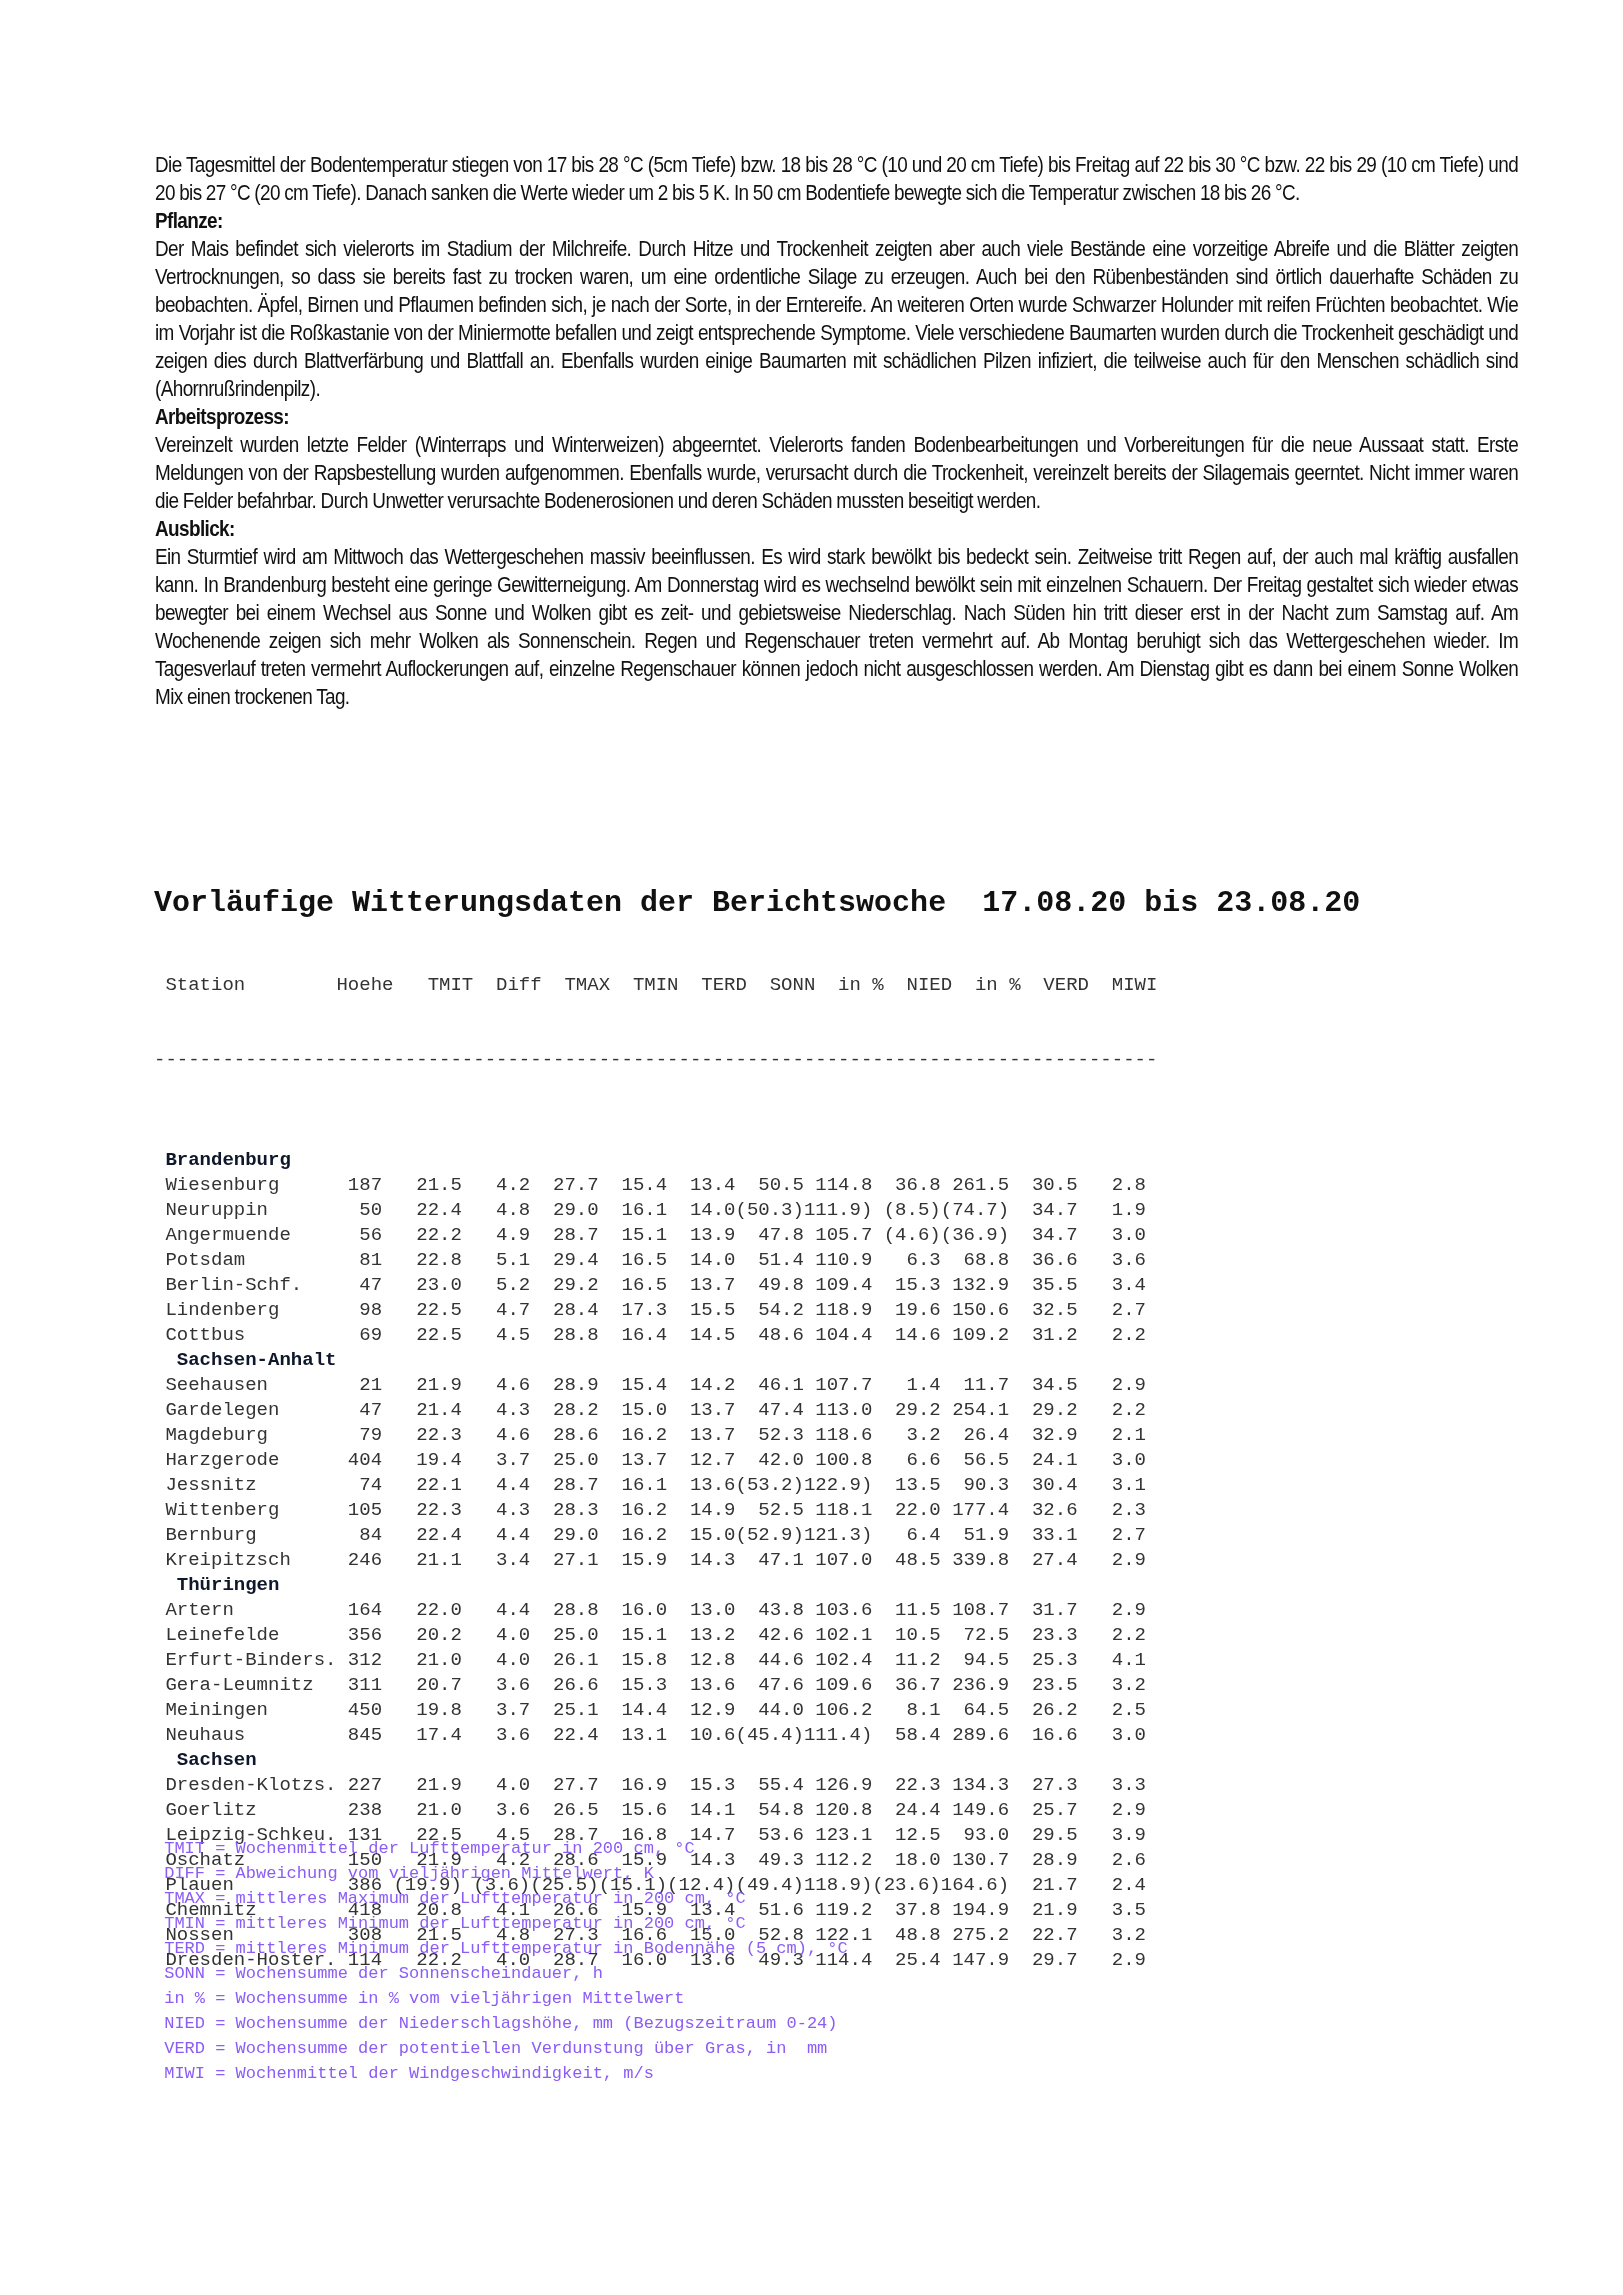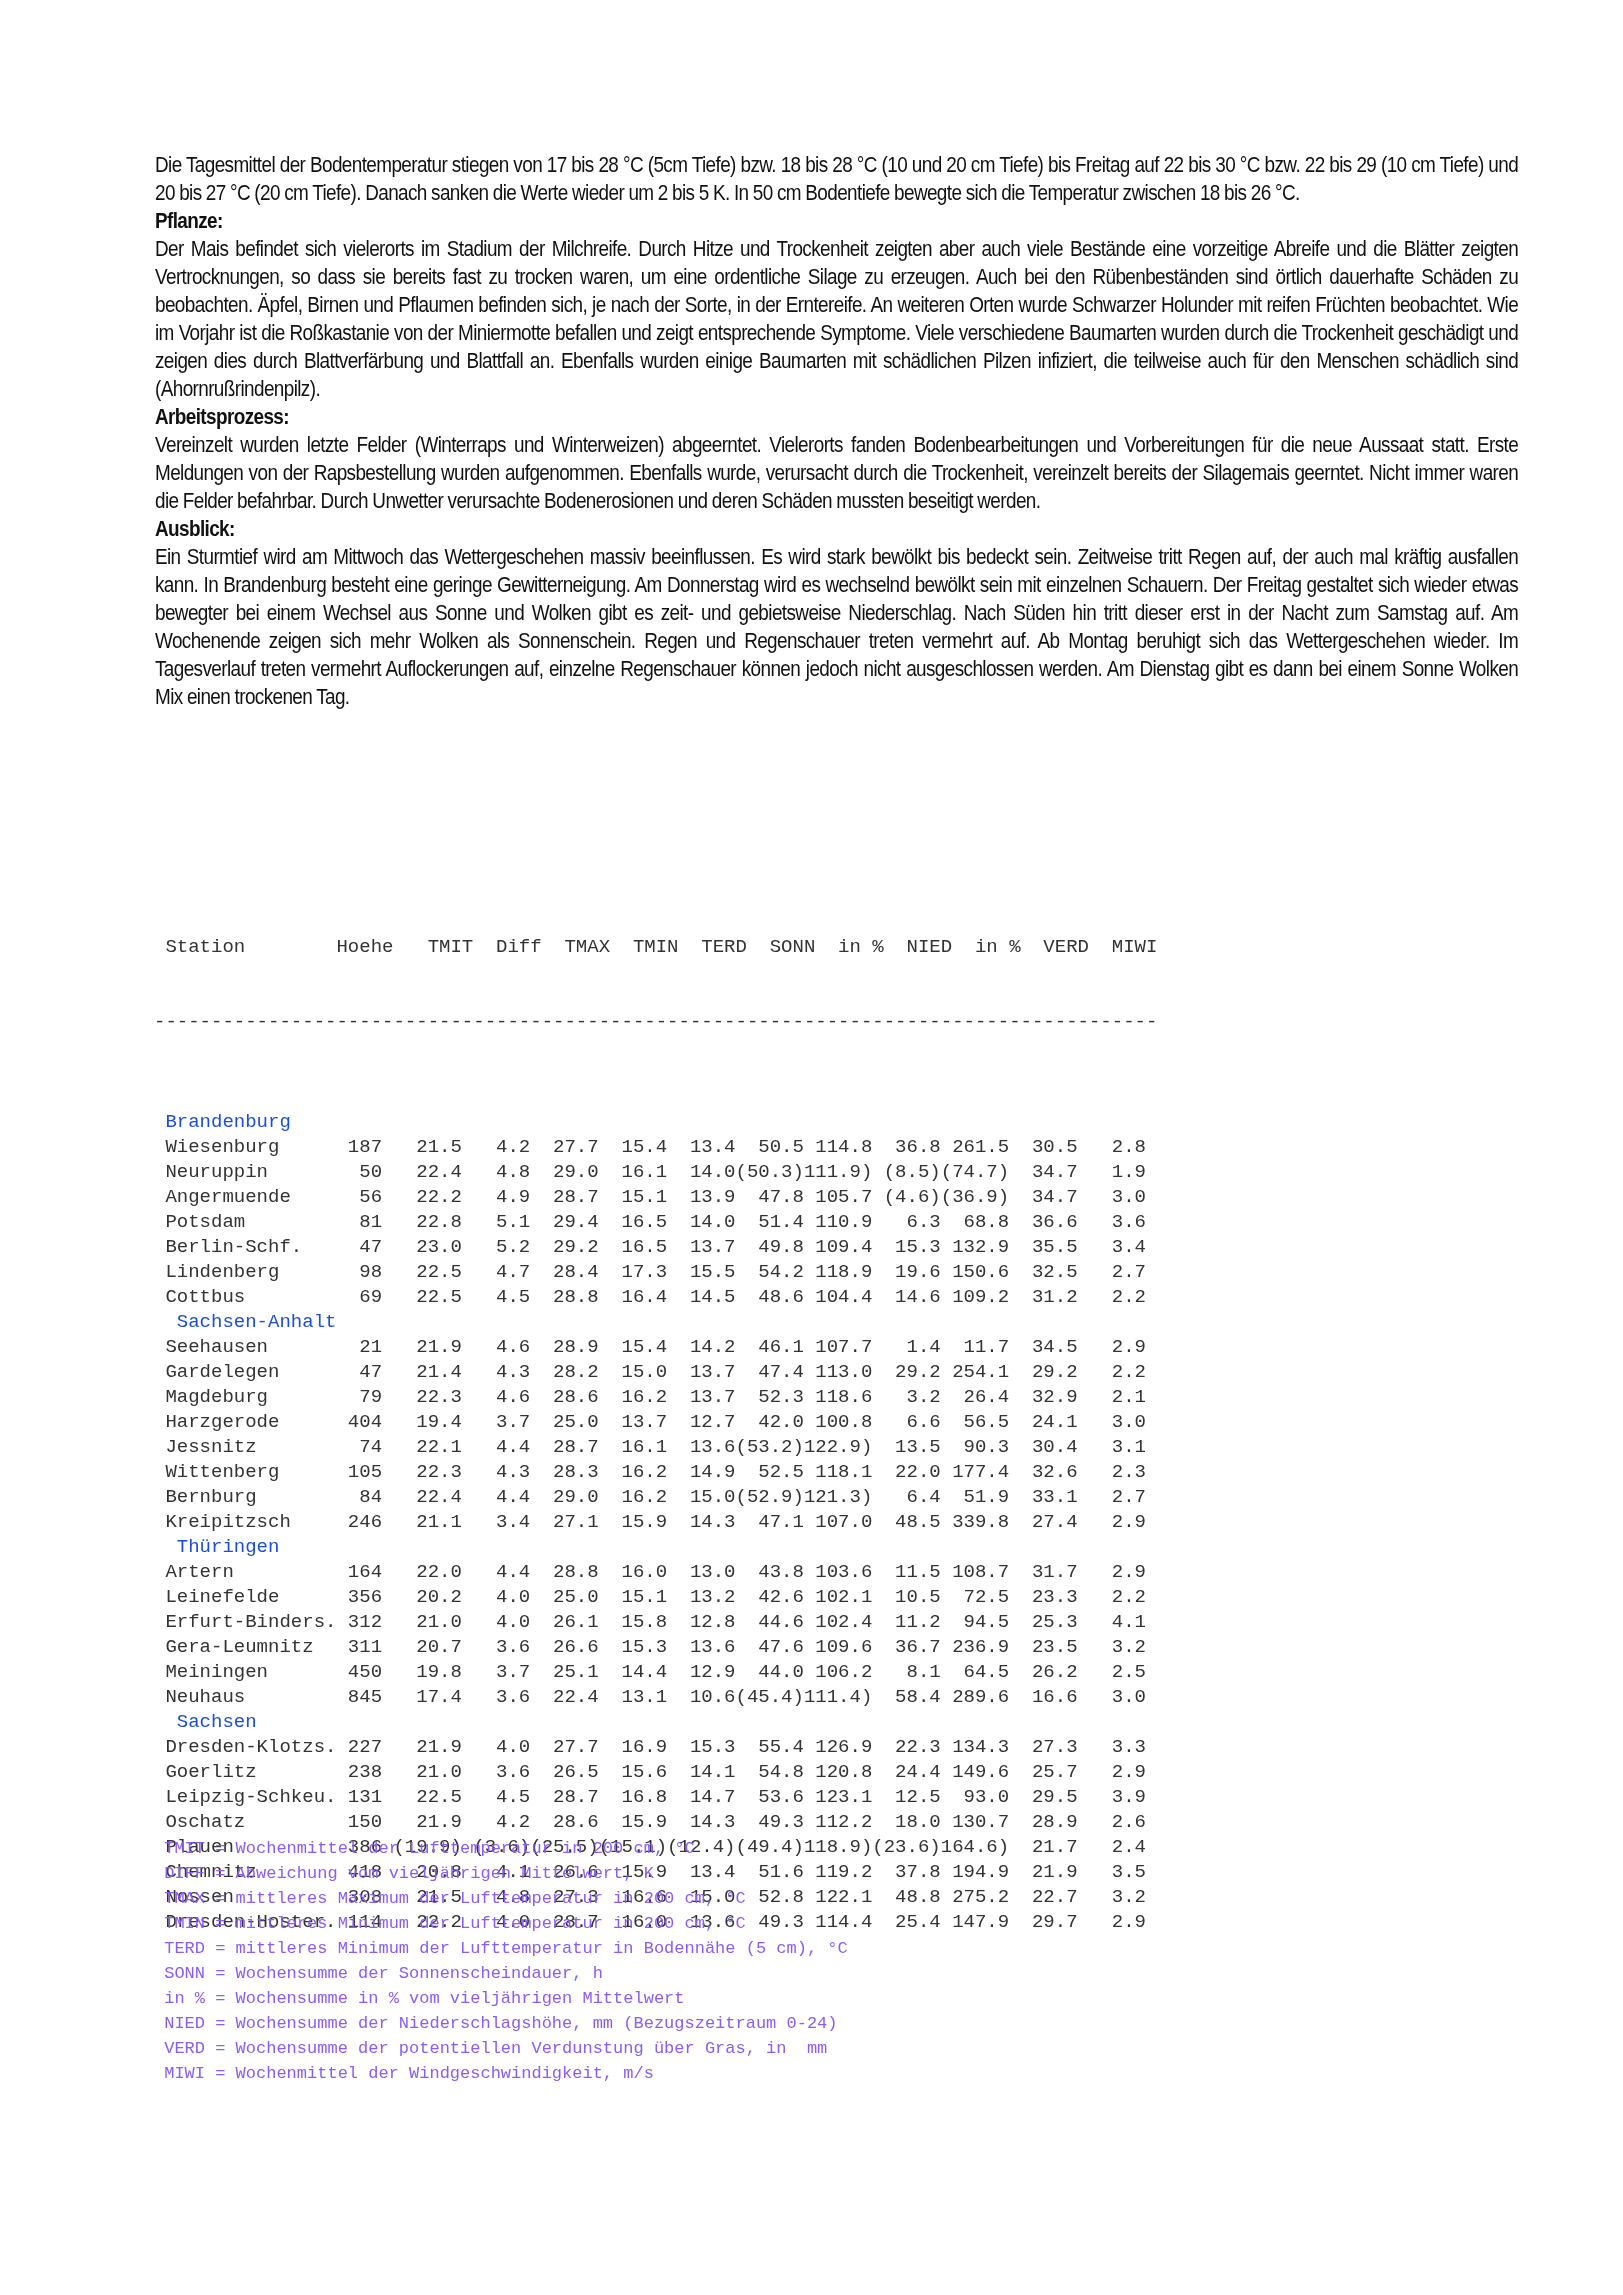--- a/index.html
+++ b/index.html
@@ -18,21 +18,21 @@
   }
   .title {
     font-family: "Liberation Mono", monospace; font-weight: bold;
     font-size: 30px; line-height: 36px; white-space: pre; margin: 0 0 1.6px 0; color: #111;
   }
   .mono {
     font-family: "Liberation Mono", monospace; font-size: 19px; line-height: 25px;
     white-space: pre; color: #333; margin: 0;
   }
   .mono .line { display: block; height: 25px; }
-  .mono .region { font-weight: normal; color: #1d4ed8; }
+  .mono .region { font-weight: bold; color: #0f172a; }
   .legend {
     position: absolute; left: 154px; top: 1836px;
     font-family: "Liberation Mono", monospace; font-size: 17px; line-height: 25px;
     white-space: pre; color: #8b5cf6;
   }
   .legend .line { display: block; }
 </style>
 </head>
 <body>
 
@@ -42,20 +42,21 @@
     <h2>Pflanze:</h2>
     <p>Der Mais befindet sich vielerorts im Stadium der Milchreife. Durch Hitze und Trockenheit zeigten aber auch viele Bestände eine vorzeitige Abreife und die Blätter zeigten Vertrocknungen, so dass sie bereits fast zu trocken waren, um eine ordentliche Silage zu erzeugen. Auch bei den Rübenbeständen sind örtlich dauerhafte Schäden zu beobachten. Äpfel, Birnen und Pflaumen befinden sich, je nach der Sorte, in der Erntereife. An weiteren Orten wurde Schwarzer Holunder mit reifen Früchten beobachtet. Wie im Vorjahr ist die Roßkastanie von der Miniermotte befallen und zeigt entsprechende Symptome. Viele verschiedene Baumarten wurden durch die Trockenheit geschädigt und zeigen dies durch Blattverfärbung und Blattfall an. Ebenfalls wurden einige Baumarten mit schädlichen Pilzen infiziert, die teilweise auch für den Menschen schädlich sind (Ahornrußrindenpilz).</p>
     <h2>Arbeitsprozess:</h2>
     <p>Vereinzelt wurden letzte Felder (Winterraps und Winterweizen) abgeerntet. Vielerorts fanden Bodenbearbeitungen und Vorbereitungen für die neue Aussaat statt. Erste Meldungen von der Rapsbestellung wurden aufgenommen. Ebenfalls wurde, verursacht durch die Trockenheit, vereinzelt bereits der Silagemais geerntet. Nicht immer waren die Felder befahrbar. Durch Unwetter verursachte Bodenerosionen und deren Schäden mussten beseitigt werden.</p>
     <h2>Ausblick:</h2>
     <p>Ein Sturmtief wird am Mittwoch das Wettergeschehen massiv beeinflussen. Es wird stark bewölkt bis bedeckt sein. Zeitweise tritt Regen auf, der auch mal kräftig ausfallen kann. In Brandenburg besteht eine geringe Gewitterneigung. Am Donnerstag wird es wechselnd bewölkt sein mit einzelnen Schauern. Der Freitag gestaltet sich wieder etwas bewegter bei einem Wechsel aus Sonne und Wolken gibt es zeit- und gebietsweise Niederschlag. Nach Süden hin tritt dieser erst in der Nacht zum Samstag auf. Am Wochenende zeigen sich mehr Wolken als Sonnenschein. Regen und Regenschauer treten vermehrt auf. Ab Montag beruhigt sich das Wettergeschehen wieder. Im Tagesverlauf treten vermehrt Auflockerungen auf, einzelne Regenschauer können jedoch nicht ausgeschlossen werden. Am Dienstag gibt es dann bei einem Sonne Wolken Mix einen trockenen Tag.</p>
   </div>
 </div>
 
 <div class="table-block">
+  <div class="title">Vorläufige Witterungsdaten der Berichtswoche  17.08.20 bis 23.08.20</div>
   <div class="mono" id="table-body">
     <span class="line" id="hdr1"> Station        Hoehe   TMIT  Diff  TMAX  TMIN  TERD  SONN  in %  NIED  in %  VERD  MIWI</span>
     <span class="line" id="hdr-rule">----------------------------------------------------------------------------------------</span>
   <span class="line"></span><span class="line region"> Brandenburg</span><span class="line"> Wiesenburg      187   21.5   4.2  27.7  15.4  13.4  50.5 114.8  36.8 261.5  30.5   2.8</span><span class="line"> Neuruppin        50   22.4   4.8  29.0  16.1  14.0(50.3)111.9) (8.5)(74.7)  34.7   1.9</span><span class="line"> Angermuende      56   22.2   4.9  28.7  15.1  13.9  47.8 105.7 (4.6)(36.9)  34.7   3.0</span><span class="line"> Potsdam          81   22.8   5.1  29.4  16.5  14.0  51.4 110.9   6.3  68.8  36.6   3.6</span><span class="line"> Berlin-Schf.     47   23.0   5.2  29.2  16.5  13.7  49.8 109.4  15.3 132.9  35.5   3.4</span><span class="line"> Lindenberg       98   22.5   4.7  28.4  17.3  15.5  54.2 118.9  19.6 150.6  32.5   2.7</span><span class="line"> Cottbus          69   22.5   4.5  28.8  16.4  14.5  48.6 104.4  14.6 109.2  31.2   2.2</span><span class="line region">  Sachsen-Anhalt</span><span class="line"> Seehausen        21   21.9   4.6  28.9  15.4  14.2  46.1 107.7   1.4  11.7  34.5   2.9</span><span class="line"> Gardelegen       47   21.4   4.3  28.2  15.0  13.7  47.4 113.0  29.2 254.1  29.2   2.2</span><span class="line"> Magdeburg        79   22.3   4.6  28.6  16.2  13.7  52.3 118.6   3.2  26.4  32.9   2.1</span><span class="line"> Harzgerode      404   19.4   3.7  25.0  13.7  12.7  42.0 100.8   6.6  56.5  24.1   3.0</span><span class="line"> Jessnitz         74   22.1   4.4  28.7  16.1  13.6(53.2)122.9)  13.5  90.3  30.4   3.1</span><span class="line"> Wittenberg      105   22.3   4.3  28.3  16.2  14.9  52.5 118.1  22.0 177.4  32.6   2.3</span><span class="line"> Bernburg         84   22.4   4.4  29.0  16.2  15.0(52.9)121.3)   6.4  51.9  33.1   2.7</span><span class="line"> Kreipitzsch     246   21.1   3.4  27.1  15.9  14.3  47.1 107.0  48.5 339.8  27.4   2.9</span><span class="line region">  Thüringen</span><span class="line"> Artern          164   22.0   4.4  28.8  16.0  13.0  43.8 103.6  11.5 108.7  31.7   2.9</span><span class="line"> Leinefelde      356   20.2   4.0  25.0  15.1  13.2  42.6 102.1  10.5  72.5  23.3   2.2</span><span class="line"> Erfurt-Binders. 312   21.0   4.0  26.1  15.8  12.8  44.6 102.4  11.2  94.5  25.3   4.1</span><span class="line"> Gera-Leumnitz   311   20.7   3.6  26.6  15.3  13.6  47.6 109.6  36.7 236.9  23.5   3.2</span><span class="line"> Meiningen       450   19.8   3.7  25.1  14.4  12.9  44.0 106.2   8.1  64.5  26.2   2.5</span><span class="line"> Neuhaus         845   17.4   3.6  22.4  13.1  10.6(45.4)111.4)  58.4 289.6  16.6   3.0</span><span class="line region">  Sachsen</span><span class="line"> Dresden-Klotzs. 227   21.9   4.0  27.7  16.9  15.3  55.4 126.9  22.3 134.3  27.3   3.3</span><span class="line"> Goerlitz        238   21.0   3.6  26.5  15.6  14.1  54.8 120.8  24.4 149.6  25.7   2.9</span><span class="line"> Leipzig-Schkeu. 131   22.5   4.5  28.7  16.8  14.7  53.6 123.1  12.5  93.0  29.5   3.9</span><span class="line"> Oschatz         150   21.9   4.2  28.6  15.9  14.3  49.3 112.2  18.0 130.7  28.9   2.6</span><span class="line"> Plauen          386 (19.9) (3.6)(25.5)(15.1)(12.4)(49.4)118.9)(23.6)164.6)  21.7   2.4</span><span class="line"> Chemnitz        418   20.8   4.1  26.6  15.9  13.4  51.6 119.2  37.8 194.9  21.9   3.5</span><span class="line"> Nossen          308   21.5   4.8  27.3  16.6  15.0  52.8 122.1  48.8 275.2  22.7   3.2</span><span class="line"> Dresden-Hoster. 114   22.2   4.0  28.7  16.0  13.6  49.3 114.4  25.4 147.9  29.7   2.9</span></div>
 </div>
 
 <div class="legend" id="legend"><span class="line"> TMIT = Wochenmittel der Lufttemperatur in 200 cm, °C</span><span class="line"> DIFF = Abweichung vom vieljährigen Mittelwert, K</span><span class="line"> TMAX = mittleres Maximum der Lufttemperatur in 200 cm, °C</span><span class="line"> TMIN = mittleres Minimum der Lufttemperatur in 200 cm, °C</span><span class="line"> TERD = mittleres Minimum der Lufttemperatur in Bodennähe (5 cm), °C</span><span class="line"> SONN = Wochensumme der Sonnenscheindauer, h</span><span class="line"> in % = Wochensumme in % vom vieljährigen Mittelwert</span><span class="line"> NIED = Wochensumme der Niederschlagshöhe, mm (Bezugszeitraum 0-24)</span><span class="line"> VERD = Wochensumme der potentiellen Verdunstung über Gras, in  mm</span><span class="line"> MIWI = Wochenmittel der Windgeschwindigkeit, m/s</span></div>
 
 
 </body></html>

